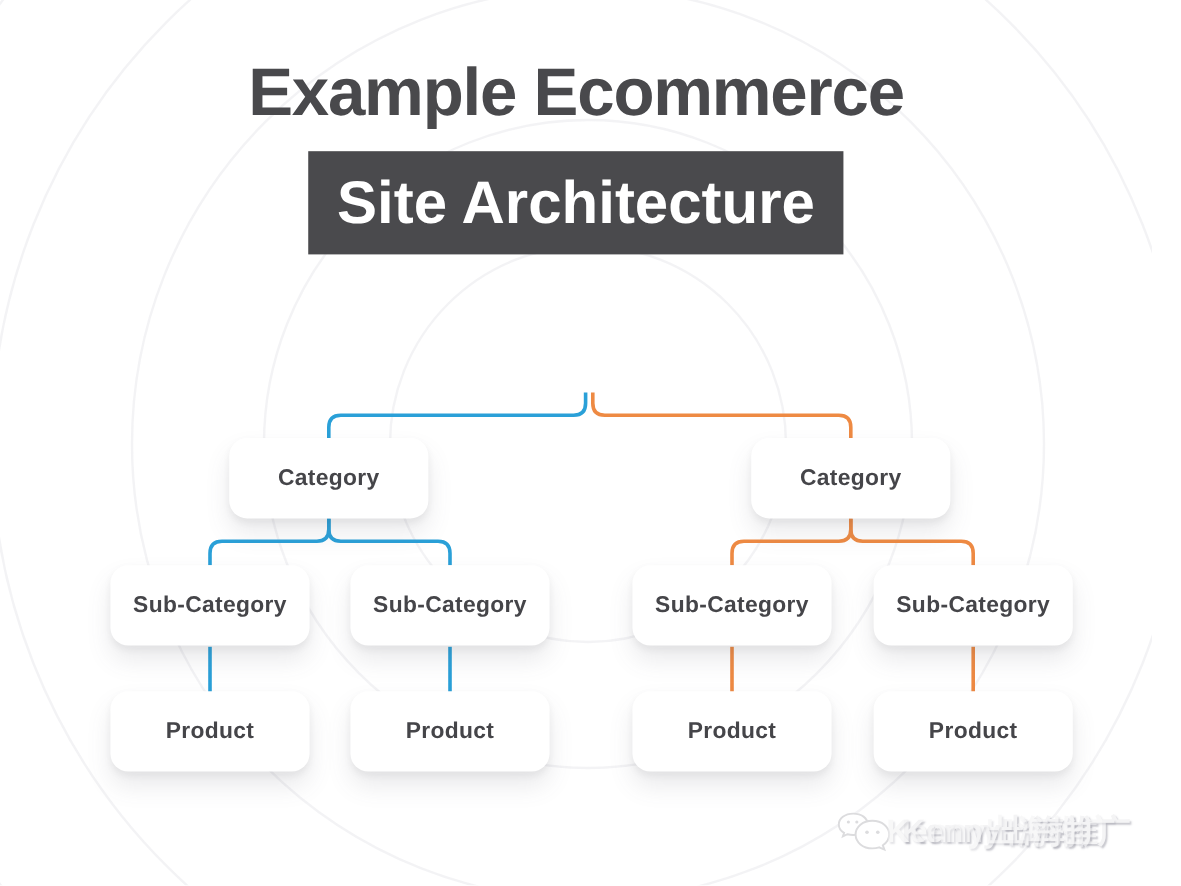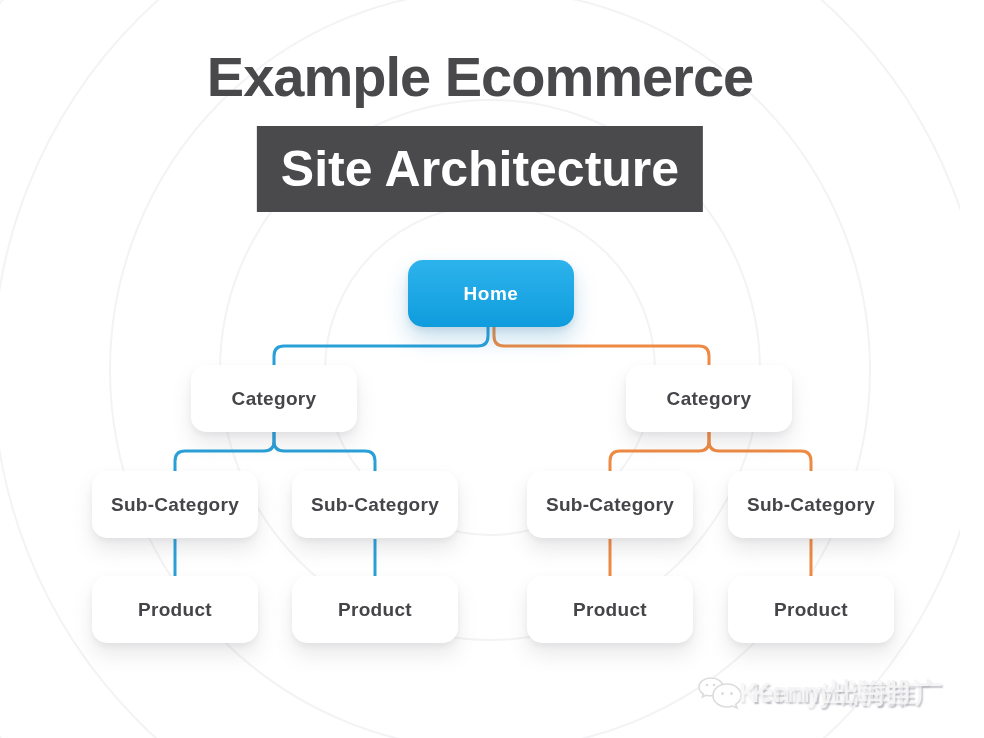--- a/index.html
+++ b/index.html
@@ -72,21 +72,20 @@
     <path class="edge edge-left" d="M 274 432 L 274 441 Q 274 451 264 451 L 185 451 Q 175 451 175 461 L 175 471"></path>
     <path class="edge edge-left" d="M 274 432 L 274 441 Q 274 451 284 451 L 365 451 Q 375 451 375 461 L 375 471"></path>
     <path class="edge edge-right" d="M 709 432 L 709 441 Q 709 451 699 451 L 620 451 Q 610 451 610 461 L 610 471"></path>
     <path class="edge edge-right" d="M 709 432 L 709 441 Q 709 451 719 451 L 801 451 Q 811 451 811 461 L 811 471"></path>
     <path class="edge edge-left" d="M 175 539 L 175 577"></path>
     <path class="edge edge-left" d="M 375 539 L 375 577"></path>
     <path class="edge edge-right" d="M 610 539 L 610 577"></path>
     <path class="edge edge-right" d="M 811 539 L 811 577"></path>
   </svg>
 
-  <div class="node home" style="left:408px;top:260px;">Home</div>
 
   <div class="node" style="left:191px;top:365px;">Category</div>
   <div class="node" style="left:626px;top:365px;">Category</div>
 
   <div class="node" style="left:92px;top:471px;">Sub-Category</div>
   <div class="node" style="left:292px;top:471px;">Sub-Category</div>
   <div class="node" style="left:527px;top:471px;">Sub-Category</div>
   <div class="node" style="left:728px;top:471px;">Sub-Category</div>
 
   <div class="node" style="left:92px;top:576px;">Product</div>

